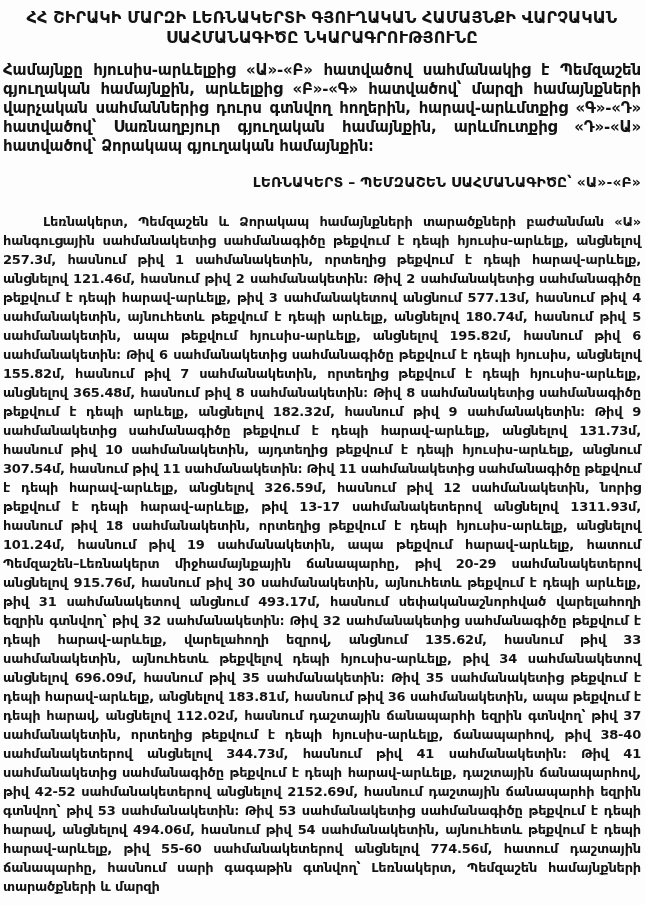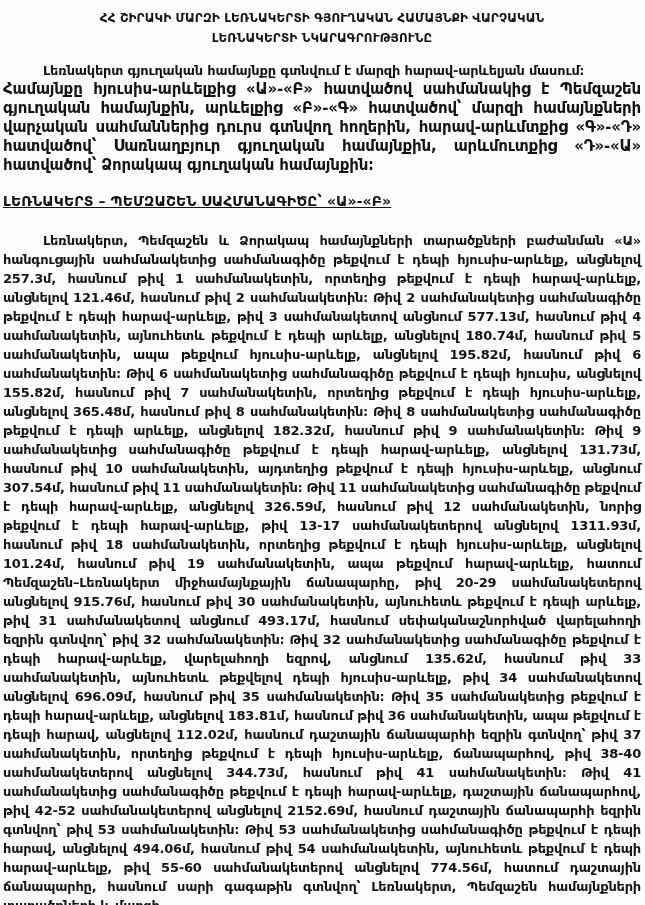--- a/index.html
+++ b/index.html
@@ -17,21 +17,21 @@
     width: 645px;
     height: 905px;
     padding: 6px 4px 0 3px;
     font-family: "DejaVu Sans", "Liberation Sans", sans-serif;
     color: #141414;
     font-weight: bold;
     -webkit-font-smoothing: antialiased;
   }
   .doc-title {
     text-align: center;
-    font-size: 12px;
+    font-size: 16px;
     line-height: 20px;
     letter-spacing: 0.1px;
     margin: 2px auto 0 auto;
   }
   .intro-block {
     margin-top: 13px;
   }
   .intro-line {
     margin: 0;
     font-size: 13px;
@@ -42,48 +42,46 @@
   }
   .flush-paragraph {
     margin: 0;
     font-size: 15px;
     line-height: 19px;
     letter-spacing: -0.2px;
     text-indent: 0;
     text-align: justify;
   }
   .section-heading {
-    text-align: left;
+    text-align: right;
     font-size: 14px;
     line-height: 18px;
     letter-spacing: 0.1px;
     margin: 17px 0 0 0;
-    text-decoration: underline;
   }
   .body-paragraph {
     margin: 21px 0 0 0;
     font-size: 13px;
     line-height: 19px;
     letter-spacing: -0.2px;
     text-indent: 40px;
     text-align: justify;
   }
 </style>
 </head>
 <body>
 
 <div class="page">
 
   <div class="doc-title">
     <div>ՀՀ ՇԻՐԱԿԻ ՄԱՐԶԻ ԼԵՌՆԱԿԵՐՏԻ ԳՅՈՒՂԱԿԱՆ ՀԱՄԱՅՆՔԻ ՎԱՐՉԱԿԱՆ</div>
-    <div>ԼԵՌՆԱԿԵՐՏԻ ՆԿԱՐԱԳՐՈՒԹՅՈՒՆԸ</div>
+    <div>ՍԱՀՄԱՆԱԳԻԾԸ ՆԿԱՐԱԳՐՈՒԹՅՈՒՆԸ</div>
   </div>
 
   <div class="intro-block">
-    <p class="intro-line">Լեռնակերտ գյուղական համայնքը գտնվում է մարզի հարավ-արևելյան մասում։</p>
     <p class="flush-paragraph">Համայնքը հյուսիս-արևելքից «Ա»-«Բ» հատվածով սահմանակից է Պեմզաշեն գյուղական համայնքին, արևելքից «Բ»-«Գ» հատվածով՝ մարզի համայնքների վարչական սահմաններից դուրս գտնվող հողերին, հարավ-արևմտքից «Գ»-«Դ» հատվածով՝ Սառնաղբյուր գյուղական համայնքին, արևմուտքից «Դ»-«Ա» հատվածով՝ Ձորակապ գյուղական համայնքին։</p>
   </div>
 
   <div class="section-heading">ԼԵՌՆԱԿԵՐՏ – ՊԵՄԶԱՇԵՆ ՍԱՀՄԱՆԱԳԻԾԸ՝ «Ա»-«Բ»</div>
 
   <p class="body-paragraph">Լեռնակերտ, Պեմզաշեն և Ձորակապ համայնքների տարածքների բաժանման «Ա» հանգուցային սահմանակետից սահմանագիծը թեքվում է դեպի հյուսիս-արևելք, անցնելով 257.3մ, հասնում թիվ 1 սահմանակետին, որտեղից թեքվում է դեպի հարավ-արևելք, անցնելով 121.46մ, հասնում թիվ 2 սահմանակետին։ Թիվ 2 սահմանակետից սահմանագիծը թեքվում է դեպի հարավ-արևելք, թիվ 3 սահմանակետով անցնում 577.13մ, հասնում թիվ 4 սահմանակետին, այնուհետև թեքվում է դեպի արևելք, անցնելով 180.74մ, հասնում թիվ 5 սահմանակետին, ապա թեքվում հյուսիս-արևելք, անցնելով 195.82մ, հասնում թիվ 6 սահմանակետին։ Թիվ 6 սահմանակետից սահմանագիծը թեքվում է դեպի հյուսիս, անցնելով 155.82մ, հասնում թիվ 7 սահմանակետին, որտեղից թեքվում է դեպի հյուսիս-արևելք, անցնելով 365.48մ, հասնում թիվ 8 սահմանակետին։ Թիվ 8 սահմանակետից սահմանագիծը թեքվում է դեպի արևելք, անցնելով 182.32մ, հասնում թիվ 9 սահմանակետին։ Թիվ 9 սահմանակետից սահմանագիծը թեքվում է դեպի հարավ-արևելք, անցնելով 131.73մ, հասնում թիվ 10 սահմանակետին, այդտեղից թեքվում է դեպի հյուսիս-արևելք, անցնում 307.54մ, հասնում թիվ 11 սահմանակետին։ Թիվ 11 սահմանակետից սահմանագիծը թեքվում է դեպի հարավ-արևելք, անցնելով 326.59մ, հասնում թիվ 12 սահմանակետին, նորից թեքվում է դեպի հարավ-արևելք, թիվ 13-17 սահմանակետերով անցնելով 1311.93մ, հասնում թիվ 18 սահմանակետին, որտեղից թեքվում է դեպի հյուսիս-արևելք, անցնելով 101.24մ, հասնում թիվ 19 սահմանակետին, ապա թեքվում հարավ-արևելք, հատում Պեմզաշեն–Լեռնակերտ միջհամայնքային ճանապարհը, թիվ 20-29 սահմանակետերով անցնելով 915.76մ, հասնում թիվ 30 սահմանակետին, այնուհետև թեքվում է դեպի արևելք, թիվ 31 սահմանակետով անցնում 493.17մ, հասնում սեփականաշնորհված վարելահողի եզրին գտնվող՝ թիվ 32 սահմանակետին։ Թիվ 32 սահմանակետից սահմանագիծը թեքվում է դեպի հարավ-արևելք, վարելահողի եզրով, անցնում 135.62մ, հասնում թիվ 33 սահմանակետին, այնուհետև թեքվելով դեպի հյուսիս-արևելք, թիվ 34 սահմանակետով անցնելով 696.09մ, հասնում թիվ 35 սահմանակետին։ Թիվ 35 սահմանակետից թեքվում է դեպի հարավ-արևելք, անցնելով 183.81մ, հասնում թիվ 36 սահմանակետին, ապա թեքվում է դեպի հարավ, անցնելով 112.02մ, հասնում դաշտային ճանապարհի եզրին գտնվող՝ թիվ 37 սահմանակետին, որտեղից թեքվում է դեպի հյուսիս-արևելք, ճանապարհով, թիվ 38-40 սահմանակետերով անցնելով 344.73մ, հասնում թիվ 41 սահմանակետին։ Թիվ 41 սահմանակետից սահմանագիծը թեքվում է դեպի հարավ-արևելք, դաշտային ճանապարհով, թիվ 42-52 սահմանակետերով անցնելով 2152.69մ, հասնում դաշտային ճանապարհի եզրին գտնվող՝ թիվ 53 սահմանակետին։ Թիվ 53 սահմանակետից սահմանագիծը թեքվում է դեպի հարավ, անցնելով 494.06մ, հասնում թիվ 54 սահմանակետին, այնուհետև թեքվում է դեպի հարավ-արևելք, թիվ 55-60 սահմանակետերով անցնելով 774.56մ, հատում դաշտային ճանապարհը, հասնում սարի գագաթին գտնվող՝ Լեռնակերտ, Պեմզաշեն համայնքների տարածքների և մարզի</p>
 
 </div>
 
 </body></html>

